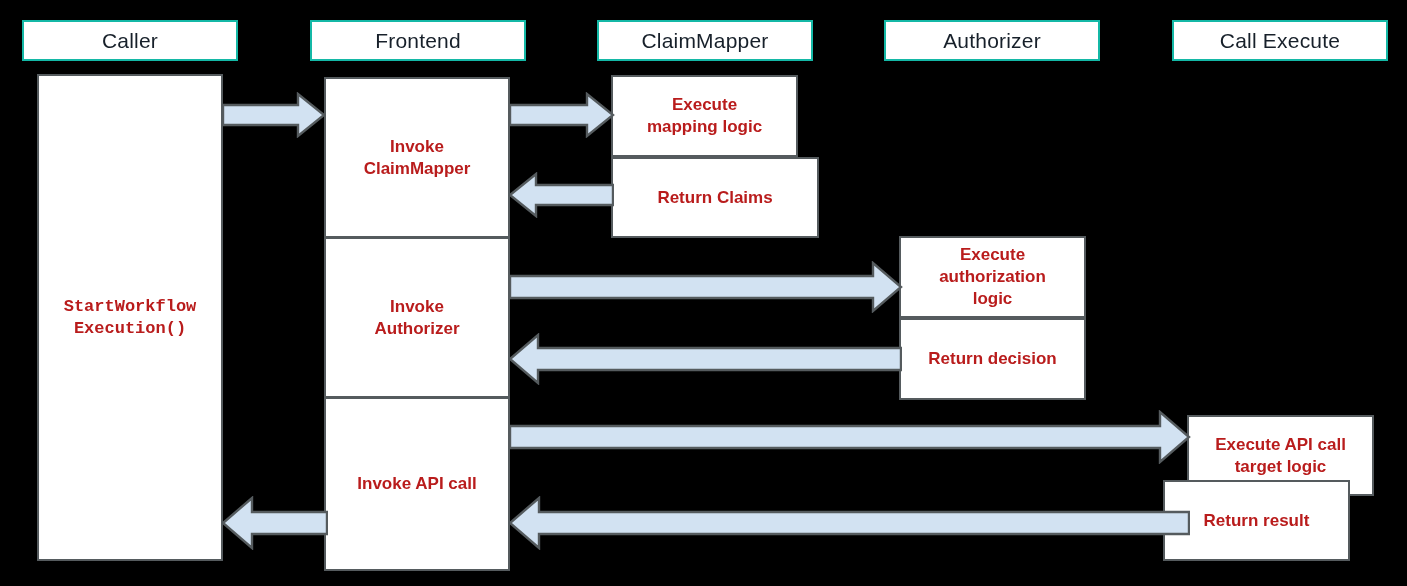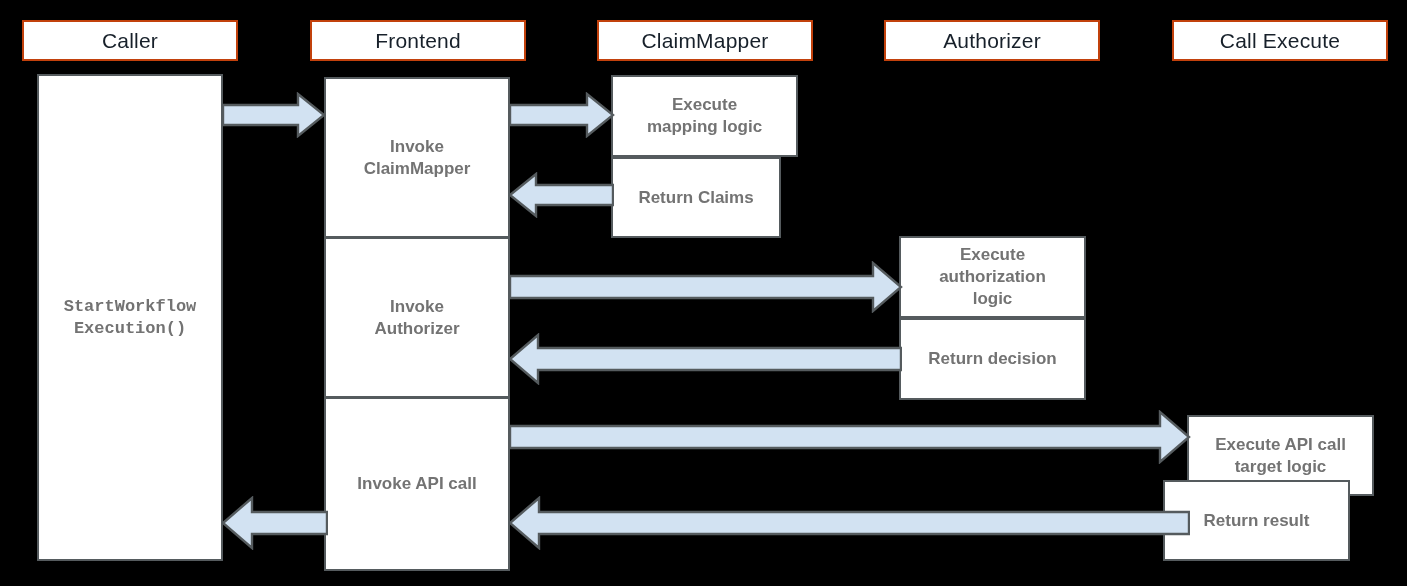--- a/index.html
+++ b/index.html
@@ -13,42 +13,42 @@
     height: 586px;
     background: #000000;
     font-family: "Liberation Sans", sans-serif;
     overflow: hidden;
   }
 
   
   .lifeline-header {
     position: absolute;
     background: #ffffff;
-    border: 2px solid #c2410c;
+    border: 2px solid #14b8a6;
     box-sizing: border-box;
     display: flex;
     align-items: center;
     justify-content: center;
     color: #17202a;
     font-size: 21px;
     font-weight: 400;
     letter-spacing: 0.2px;
   }
 
   
   .act-box {
     position: absolute;
     background: #ffffff;
     border: 2px solid #555b5e;
     box-sizing: border-box;
     display: flex;
     align-items: center;
     justify-content: center;
     text-align: center;
-    color: #737373;
+    color: #b91c1c;
     font-size: 17px;
     font-weight: bold;
     line-height: 1.28;
     padding: 2px 14px;
   }
 
   
   .arrow {
     position: absolute;
   }
@@ -96,21 +96,21 @@
 
   <div class="act-box" style="left:324px; top:397px; width:186px; height:174px;">
     <span style="white-space:pre-line;">Invoke API call</span>
   </div>
 
   <div class="act-box" style="left:611px; top:75px; width:187px; height:82px;">
     <span style="white-space:pre-line;">Execute
 mapping logic</span>
   </div>
 
-  <div class="act-box" style="left:611px; top:157px; width:170px; height:81px;">
+  <div class="act-box" style="left:611px; top:157px; width:208px; height:81px;">
     <span style="white-space:pre-line;">Return Claims</span>
   </div>
 
   <div class="act-box" style="left:899px; top:236px; width:187px; height:82px;">
     <span style="white-space:pre-line;">Execute
 authorization
 logic</span>
   </div>
 
   <div class="act-box" style="left:899px; top:318px; width:187px; height:82px;">

